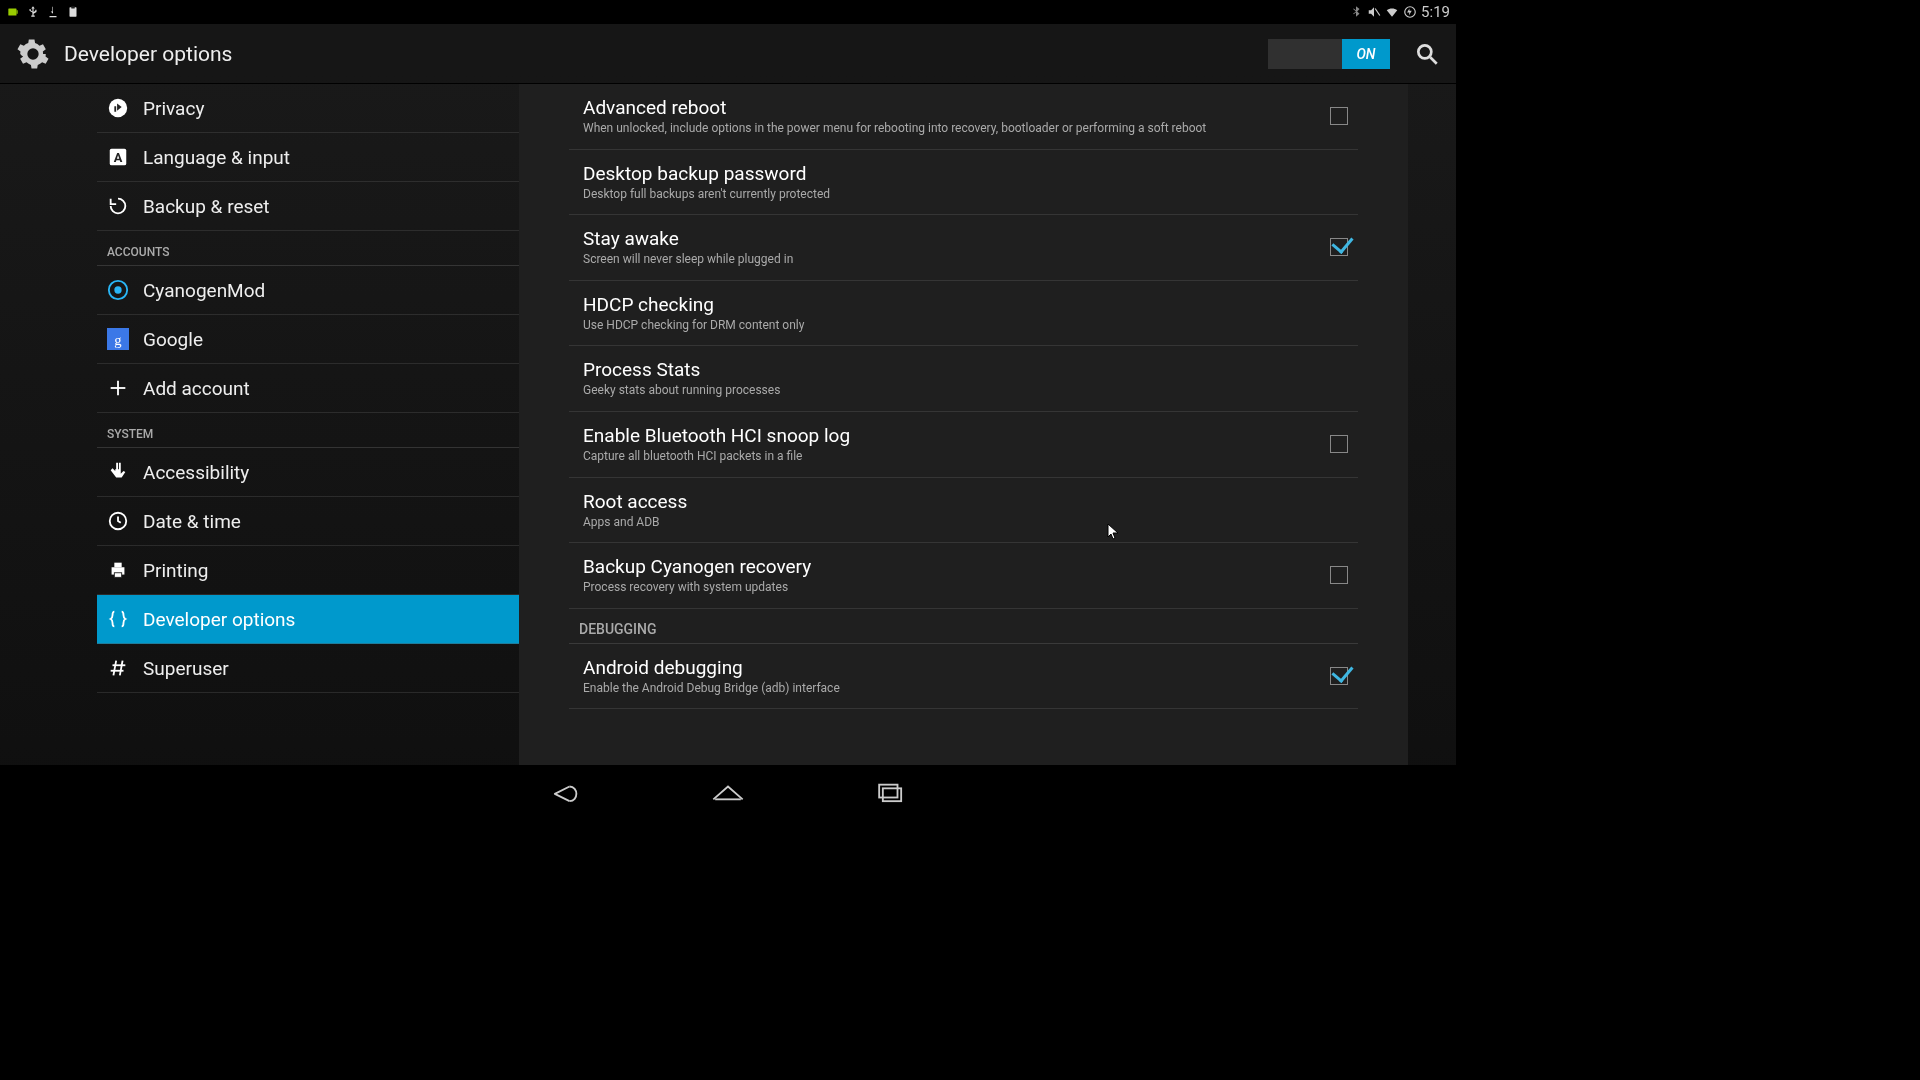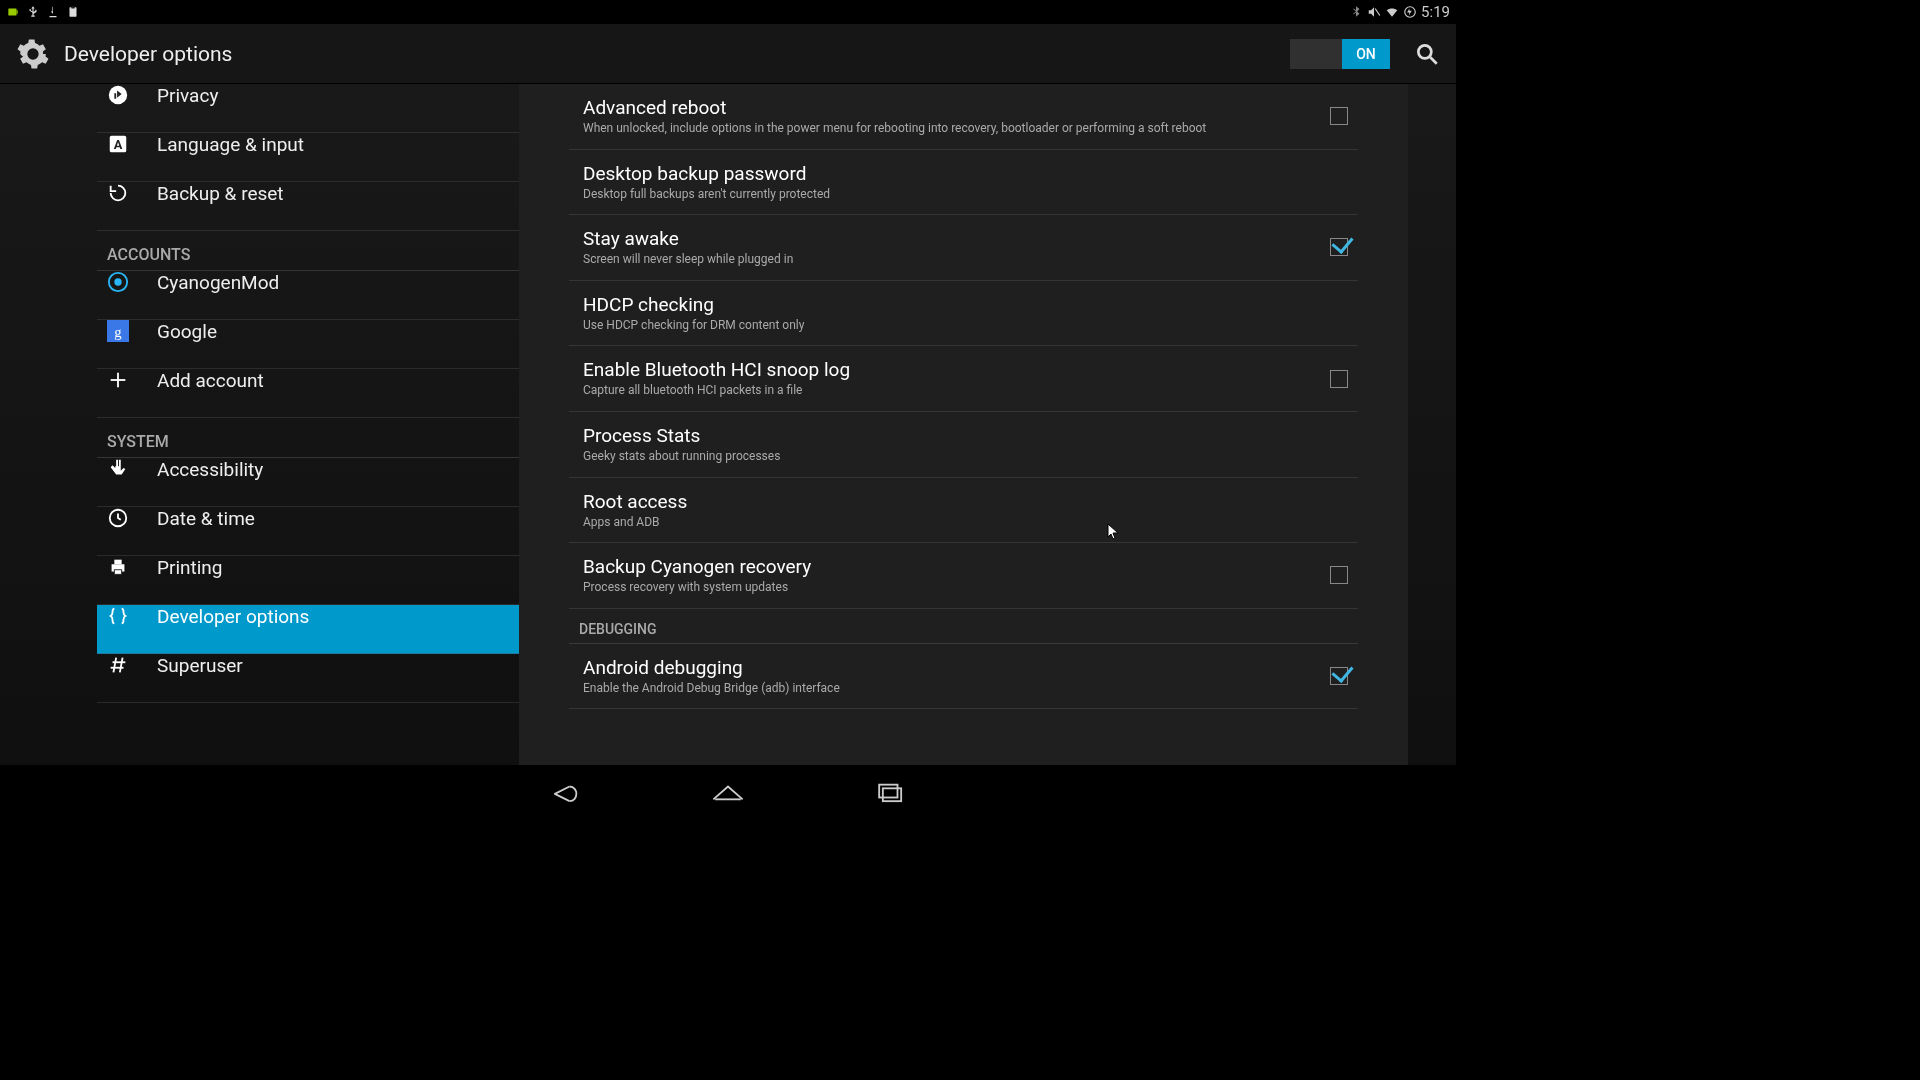--- a/index.html
+++ b/index.html
@@ -37,27 +37,28 @@
   height: 60px;
   display: flex;
   align-items: center;
   padding: 0 16px;
   background: rgba(20,20,20,0.6);
   border-bottom: 1px solid #000;
 }
 .action-bar .gear { width: 34px; height: 34px; margin-right: 14px; }
 .action-bar .title { font-size: 21px; color: #eee; font-weight: 400; flex: 1; }
 .toggle {
-  width: 100px;
+  width: 122px;
   height: 30px;
   background: #303030;
   position: relative;
   margin-right: 24px;
   display: flex;
   align-items: center;
+  font-style: italic;
 }
 .toggle .knob {
   position: absolute;
   right: 0;
   height: 30px;
   width: 48px;
   background: #0099cc;
   display: flex;
   align-items: center;
   justify-content: center;
@@ -72,34 +73,34 @@
   overflow: hidden;
 }
 .sidebar {
   width: 519px;
   padding-left: 97px;
   overflow: hidden;
 }
 .side-item {
   height: 49px;
   display: flex;
-  align-items: flex-start;
+  align-items: center;
   padding-left: 10px;
   border-bottom: 1px solid rgba(80,80,80,0.4);
   color: #eee;
   font-size: 19px;
-  gap: 28px;
+  gap: 14px;
 }
 .side-item.active {
   background: #0099cc;
   color: #fff;
 }
 .side-item .icon { width: 22px; height: 22px; flex-shrink: 0; display:flex; align-items:center; justify-content:center; }
 .side-header {
-  font-size: 16px;
+  font-size: 12px;
   color: #aaa;
   padding: 14px 0 6px 10px;
   border-bottom: 1px solid rgba(100,100,100,0.4);
   font-weight: 500;
 }
 .main {
   flex: 1;
   overflow: hidden;
   padding-right: 48px;
 }
@@ -353,30 +354,30 @@
           <div class="chk on"></div>
         </div>
         <div class="pref-item">
           <div class="pref-text">
             <div class="pref-title">HDCP checking</div>
             <div class="pref-sub">Use HDCP checking for DRM content only</div>
           </div>
         </div>
         <div class="pref-item">
           <div class="pref-text">
+            <div class="pref-title">Process Stats</div>
+            <div class="pref-sub">Geeky stats about running processes</div>
+          </div>
+        </div>
+        <div class="pref-item">
+          <div class="pref-text">
             <div class="pref-title">Enable Bluetooth HCI snoop log</div>
             <div class="pref-sub">Capture all bluetooth HCI packets in a file</div>
           </div>
           <div class="chk"></div>
-        </div>
-        <div class="pref-item">
-          <div class="pref-text">
-            <div class="pref-title">Process Stats</div>
-            <div class="pref-sub">Geeky stats about running processes</div>
-          </div>
         </div>
         <div class="pref-item">
           <div class="pref-text">
             <div class="pref-title">Root access</div>
             <div class="pref-sub">Apps and ADB</div>
           </div>
         </div>
         <div class="pref-item">
           <div class="pref-text">
             <div class="pref-title">Backup Cyanogen recovery</div>

